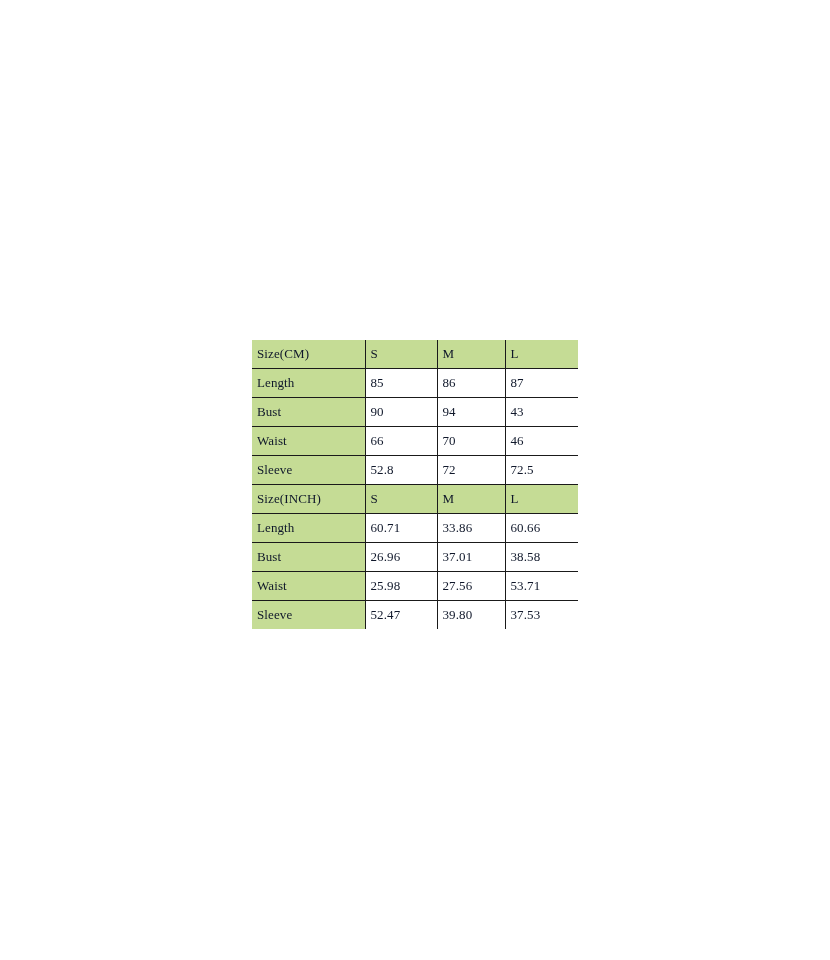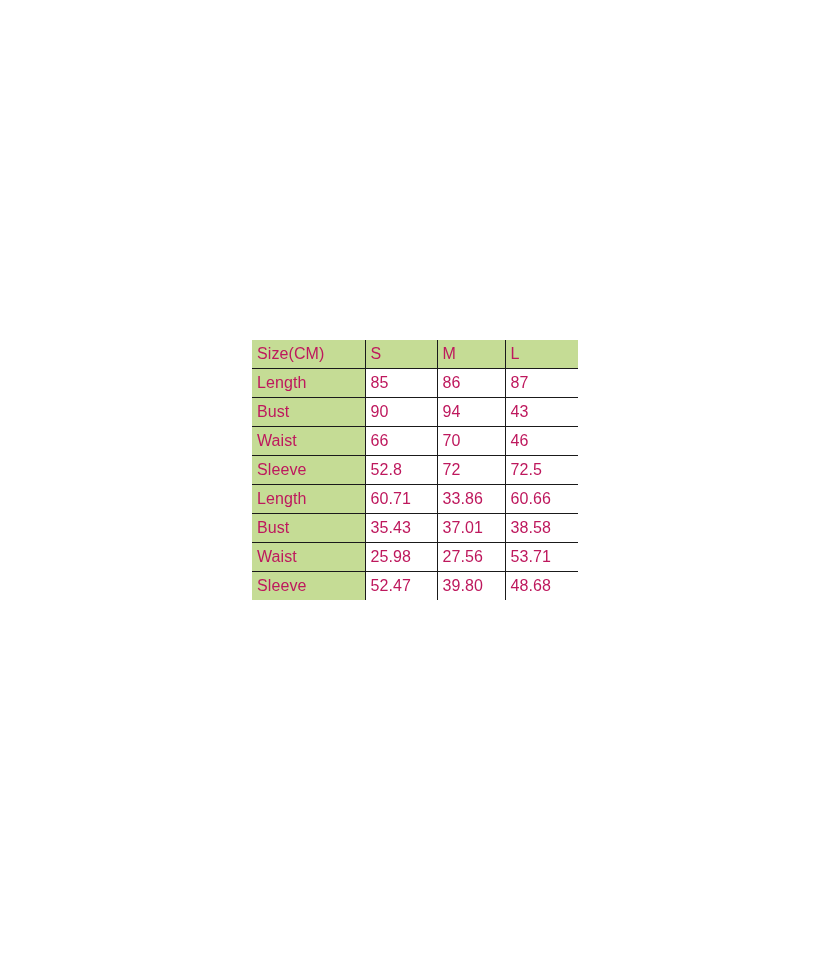--- a/index.html
+++ b/index.html
@@ -31,30 +31,31 @@
 
   table.size-chart col.c-label { width: 113px; }
   table.size-chart col.c-s     { width: 72px; }
   table.size-chart col.c-m     { width: 68px; }
   table.size-chart col.c-l     { width: 73px; }
 
   table.size-chart td {
     height: 28px;
     box-sizing: border-box;
     padding: 0 0 0 5px;
-    font-size: 16px;
+    font-size: 13px;
     line-height: 28px;
-    color: #be185d;
+    color: #0f172a;
     letter-spacing: 0.1px;
     white-space: nowrap;
     overflow: hidden;
     vertical-align: middle;
     border-bottom: 1px solid #1a1a1a;
     border-right: 1px solid #1a1a1a;
     background: #ffffff;
+    font-family: Liberation Serif, serif;
   }
 
   
   table.size-chart td.col-last {
     border-right: none;
   }
 
   
   table.size-chart td.label-cell {
     background: #c5dc95;
@@ -113,44 +114,50 @@
         <td class="col-last">46</td>
       </tr>
 
       <tr>
         <td class="label-cell">Sleeve</td>
         <td>52.8</td>
         <td>72</td>
         <td class="col-last">72.5</td>
       </tr>
 
+      <tr class="section-header">
+        <td class="label-cell">Size(INCH)</td>
+        <td>S</td>
+        <td>M</td>
+        <td class="col-last">L</td>
+      </tr>
 
       <tr>
         <td class="label-cell">Length</td>
         <td>60.71</td>
         <td>33.86</td>
         <td class="col-last">60.66</td>
       </tr>
 
       <tr>
         <td class="label-cell">Bust</td>
-        <td>35.43</td>
+        <td>26.96</td>
         <td>37.01</td>
         <td class="col-last">38.58</td>
       </tr>
 
       <tr>
         <td class="label-cell">Waist</td>
         <td>25.98</td>
         <td>27.56</td>
         <td class="col-last">53.71</td>
       </tr>
 
       <tr class="last-row">
         <td class="label-cell">Sleeve</td>
         <td>52.47</td>
         <td>39.80</td>
-        <td class="col-last">48.68</td>
+        <td class="col-last">37.53</td>
       </tr>
 
     </tbody>
   </table>
 </div>
 
 </body></html>

